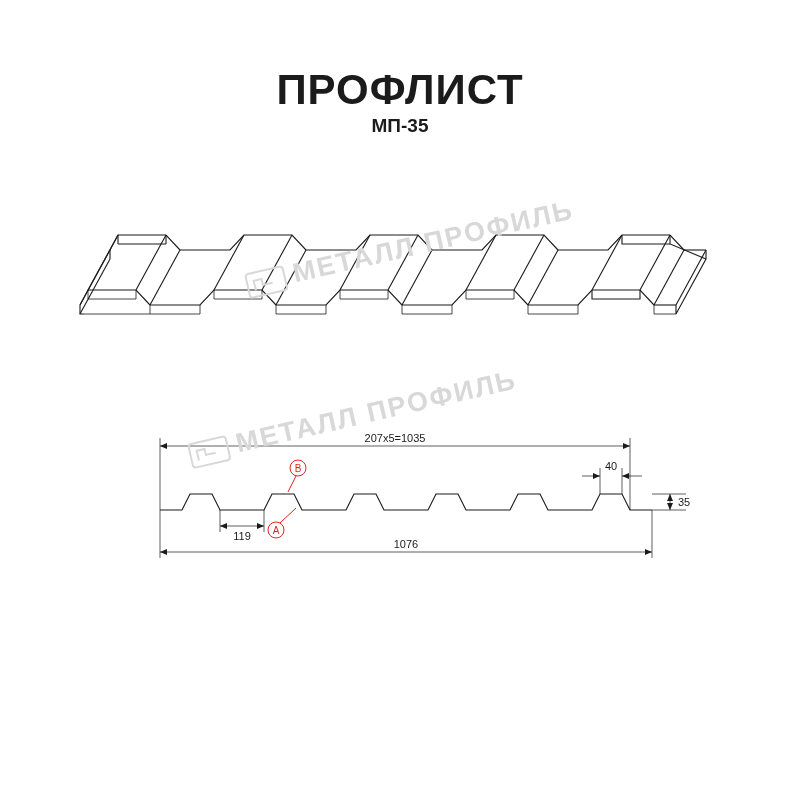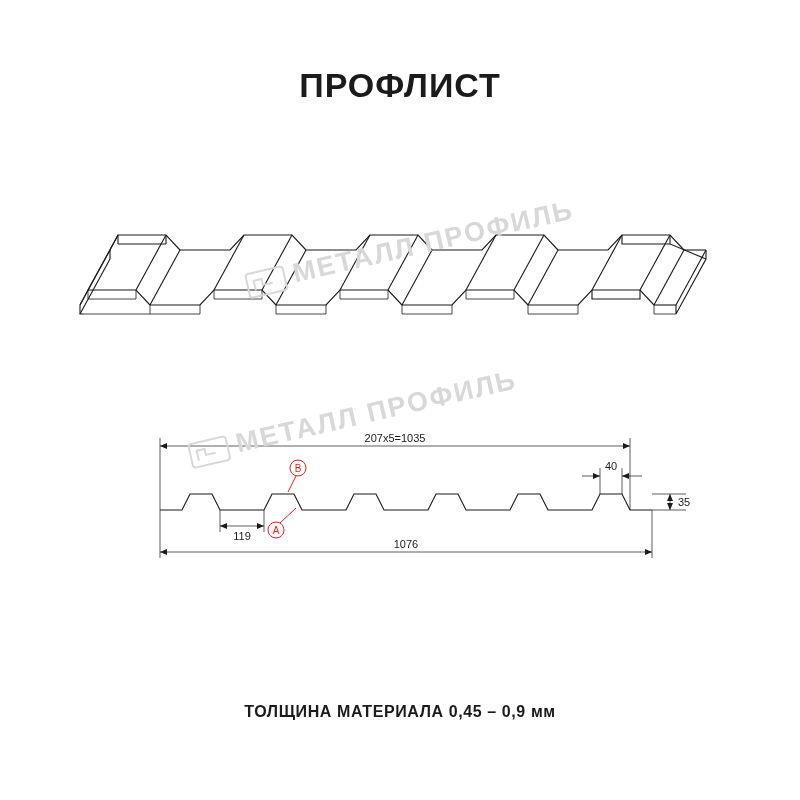--- a/index.html
+++ b/index.html
@@ -19,21 +19,21 @@
     position: relative;
     width: 800px;
     height: 800px;
   }
   .title {
     position: absolute;
     left: 0;
     top: 66px;
     width: 800px;
     text-align: center;
-    font-size: 34px;
+    font-size: 42px;
     font-weight: bold;
     letter-spacing: 1px;
     color: #1b1b1b;
   }
   .subtitle {
     position: absolute;
     left: 0;
     top: 115px;
     width: 800px;
     text-align: center;
@@ -111,20 +111,21 @@
     font-size: 10px;
     fill: #e2231a;
   }
 </style>
 </head>
 <body>
 
 <div class="page">
 
   <div class="title">ПРОФЛИСТ</div>
+  <div class="subtitle">МП-35</div>
 
   <div class="iso-wrap">
     <svg width="660" height="160" viewBox="0 0 660 160">
       <g class="ln">
 
         <path d="M40 60 L48 45 L96 45 L110 60"></path>
         <path d="M110 60 L160 60 L174 45 L222 45 L236 60"></path>
         <path d="M236 60 L286 60 L300 45 L348 45 L362 60"></path>
         <path d="M362 60 L412 60 L426 45 L474 45 L488 60"></path>
         <path d="M488 60 L538 60 L552 45 L600 45 L614 60"></path>
@@ -266,14 +267,13 @@
     </svg>
   </div>
 
   <div class="wm wm2">
     <svg class="wm-logo" viewBox="0 0 40 26">
       <rect x="1" y="1" width="38" height="24" rx="3" fill="none" stroke="#d8d8d8" stroke-width="2"></rect>
       <path d="M8 19 L8 9 L16 9 L16 15 L26 15" fill="none" stroke="#d8d8d8" stroke-width="2"></path>
     </svg><span>МЕТАЛЛ ПРОФИЛЬ</span>
   </div>
 
-  <div class="footer">ТОЛЩИНА МАТЕРИАЛА 0,45 – 0,9 мм</div>
 </div>
 
 </body></html>

